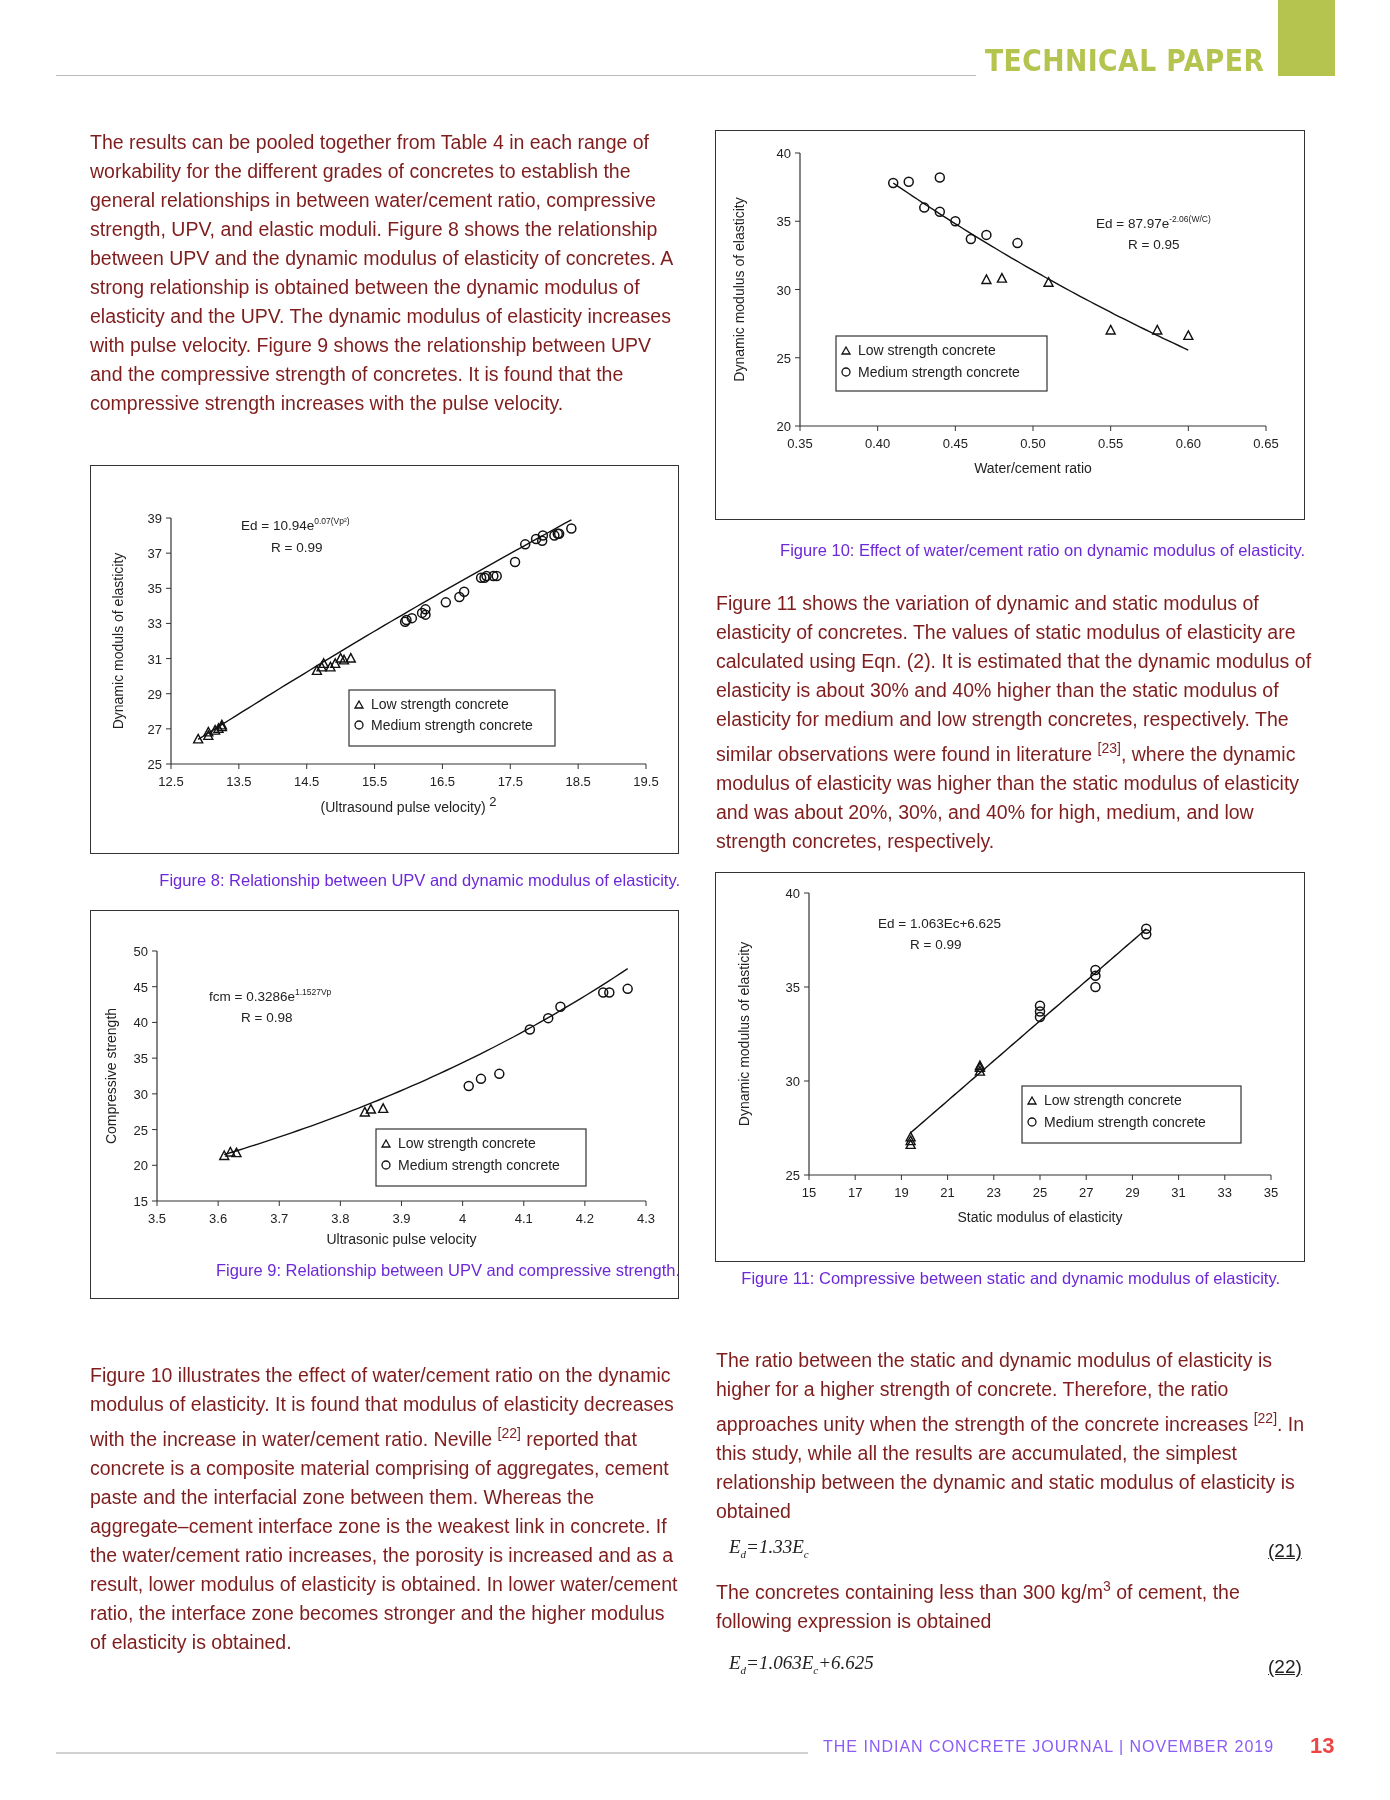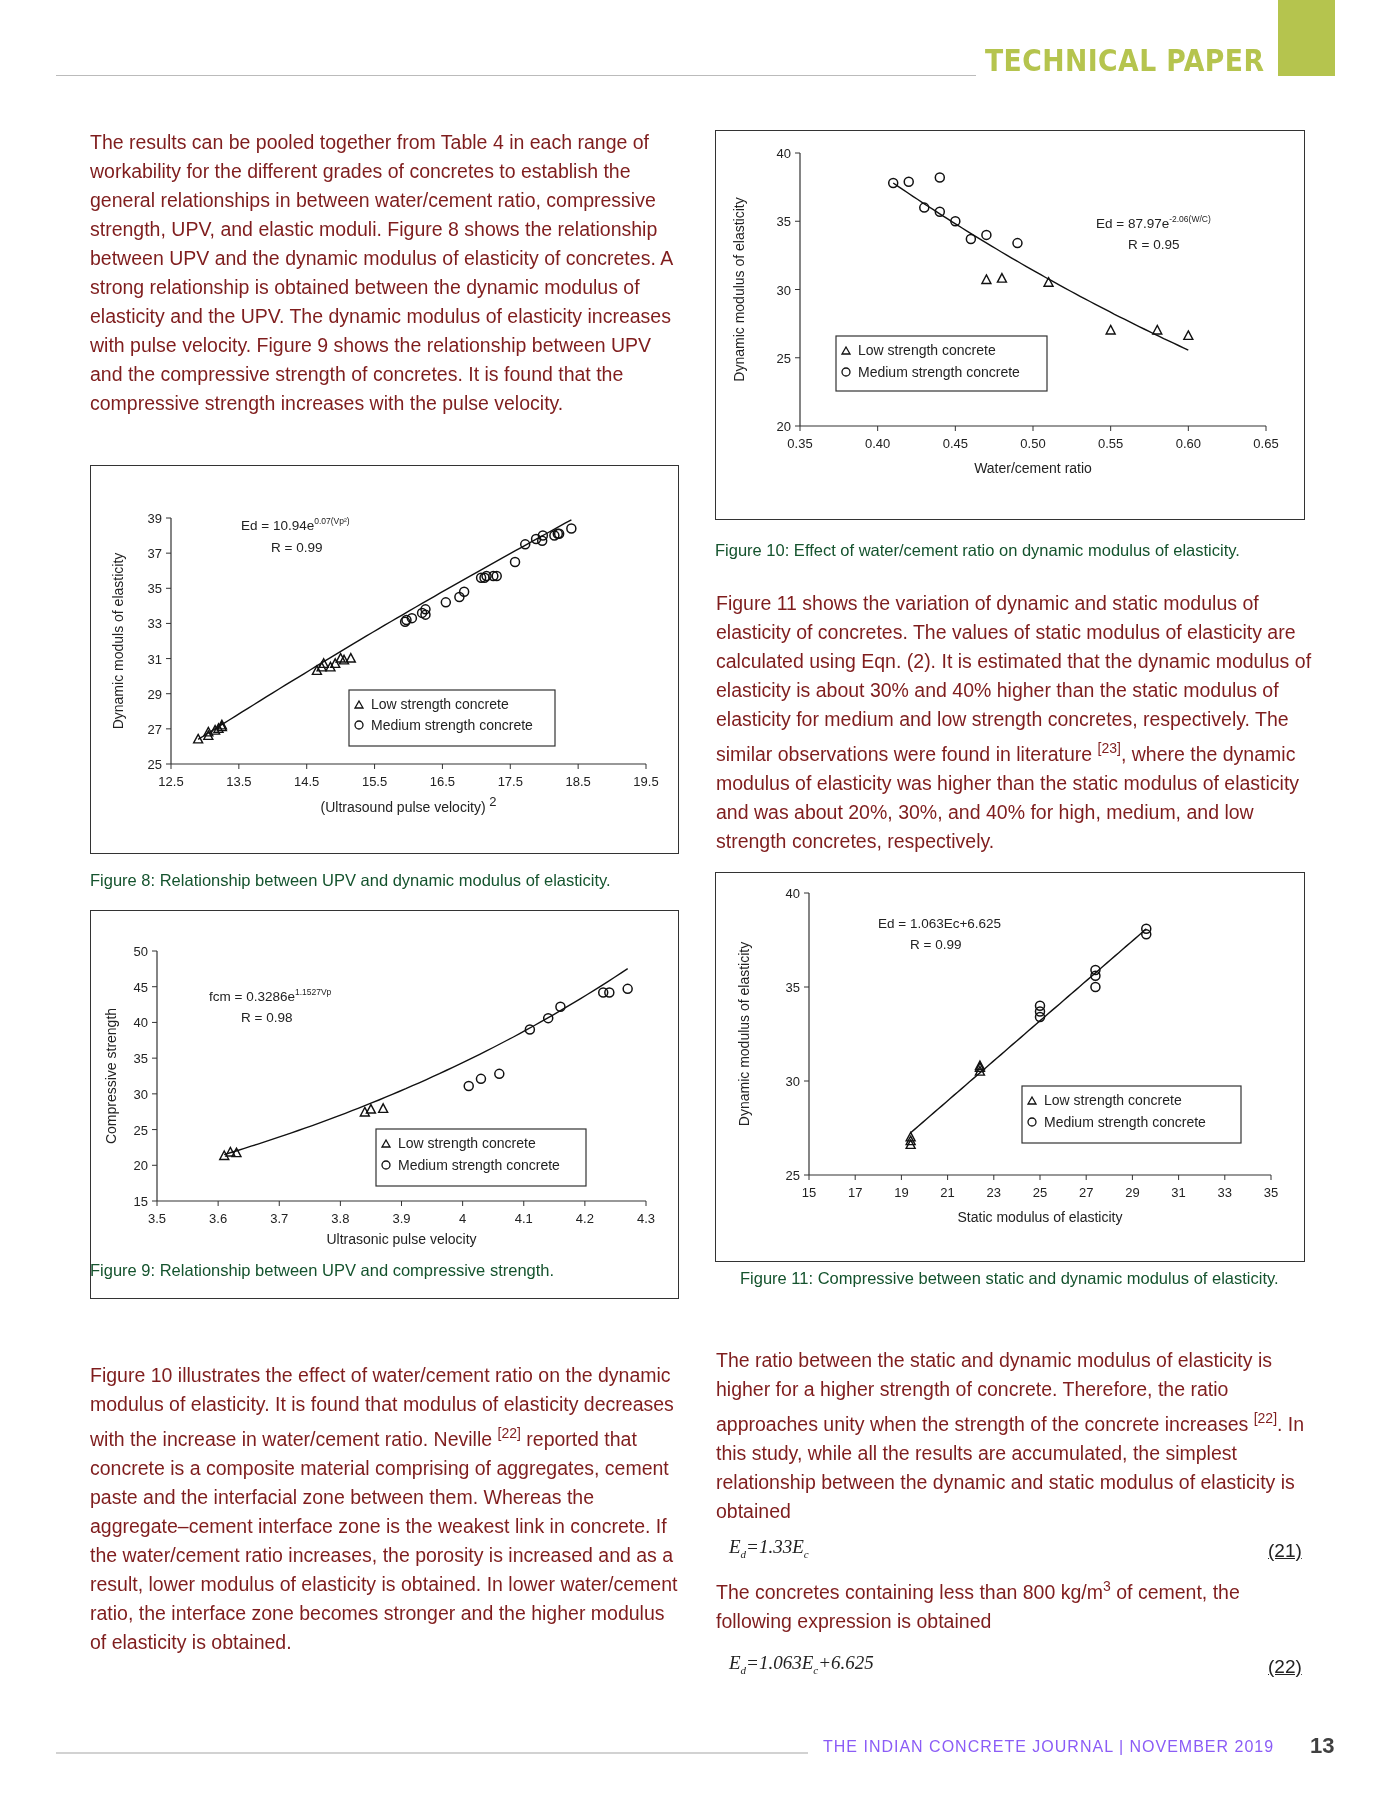--- a/index.html
+++ b/index.html
@@ -6,27 +6,27 @@
   body { width:1390px; height:1800px; position:relative; overflow:hidden;
          font-family:"Liberation Sans", "DejaVu Sans", sans-serif; color:#222; }
   .abs { position:absolute; }
   .hdr-line { left:56px; top:75px; width:920px; height:1px; background:#bbb; }
   .hdr-title { left:985px; top:42px; font-size:31px; font-weight:bold; color:#b5c44e;
                letter-spacing:0.5px; font-family:"DejaVu Sans", sans-serif; transform:scaleX(0.86); transform-origin:left top; }
   .hdr-square { left:1278px; top:0; width:57px; height:76px; background:#b5c44e; }
   .para { font-size:19.5px; line-height:29px; color:#7f1d1d; }
   .para sup { font-size:14px; }
   .fig-box { border:1.5px solid #333; background:#fff; }
-  .caption { font-size:16.5px; color:#14532d; text-align:left; line-height:29px; }
+  .caption { font-size:16.5px; color:#6d28d9; text-align:right; line-height:29px; }
   svg text { font-family:"Liberation Sans", "DejaVu Sans", sans-serif; fill:#222; }
   .eq { font-family:"Liberation Serif", "DejaVu Serif", serif; font-style:italic; font-size:19px;margin-left:13px; }
   .eqnum { font-size:19px;text-decoration:underline; }
   .foot-line { left:56px; top:1752px; width:752px; height:2px; background:#d2d2d2; }
   .foot-text { left:823px; top:1738px; font-size:16px; color:#8b5cf6; letter-spacing:1px; }
-  .foot-page { left:1310px; top:1733px; font-size:22px; font-weight:bold; color:#404040; }
+  .foot-page { left:1310px; top:1733px; font-size:22px; font-weight:bold; color:#ef4444; }
 </style>
 </head>
 <body>
 
 <div class="abs hdr-line"></div>
 <div class="abs hdr-title">TECHNICAL PAPER</div>
 <div class="abs hdr-square"></div>
 
 <div class="abs para" style="left:90px; top:128px; width:595px;">The results can be pooled together from Table 4 in each range of workability for the different grades of concretes to establish the general relationships in between water/cement ratio, compressive strength, UPV, and elastic moduli. Figure 8 shows the relationship between UPV and the dynamic modulus of elasticity of concretes. A strong relationship is obtained between the dynamic modulus of elasticity and the UPV. The dynamic modulus of elasticity increases with pulse velocity. Figure 9 shows the relationship between UPV and the compressive strength of concretes. It is found that the compressive strength increases with the pulse velocity.</div>
 
@@ -306,20 +306,20 @@
       <text x="328" y="254" font-size="14">Medium strength concrete</text>
     </svg>
 </div>
 <div class="abs caption" style="left:740px; top:1264px; width:540px;">Figure 11: Compressive between static and dynamic modulus of elasticity.</div>
 
 <div class="abs para" style="left:716px; top:1346px; width:600px;"><span>The ratio between the static and dynamic modulus of elasticity is higher for a higher strength of concrete. Therefore, the ratio approaches unity when the strength of the concrete increases </span><sup>[22]</sup><span>. In this study, while all the results are accumulated, the simplest relationship between the dynamic and static modulus of elasticity is obtained</span></div>
 
 <div class="abs eq" style="left:716px; top:1536px;">E<sub style="font-size:11px">d</sub>=1.33E<sub style="font-size:11px">c</sub></div>
 <div class="abs eqnum" style="left:1268px; top:1540px;">(21)</div>
 
-<div class="abs para" style="left:716px; top:1572px; width:600px;"><span>The concretes containing less than 800 kg/m</span><sup>3</sup><span> of cement, the following expression is obtained</span></div>
+<div class="abs para" style="left:716px; top:1572px; width:600px;"><span>The concretes containing less than 300 kg/m</span><sup>3</sup><span> of cement, the following expression is obtained</span></div>
 
 <div class="abs eq" style="left:716px; top:1652px;">E<sub style="font-size:11px">d</sub>=1.063E<sub style="font-size:11px">c</sub>+6.625</div>
 <div class="abs eqnum" style="left:1268px; top:1656px;">(22)</div>
 
 <div class="abs foot-line"></div>
 <div class="abs foot-text">THE INDIAN CONCRETE JOURNAL | NOVEMBER 2019</div>
 <div class="abs foot-page">13</div>
 
 </body></html>

